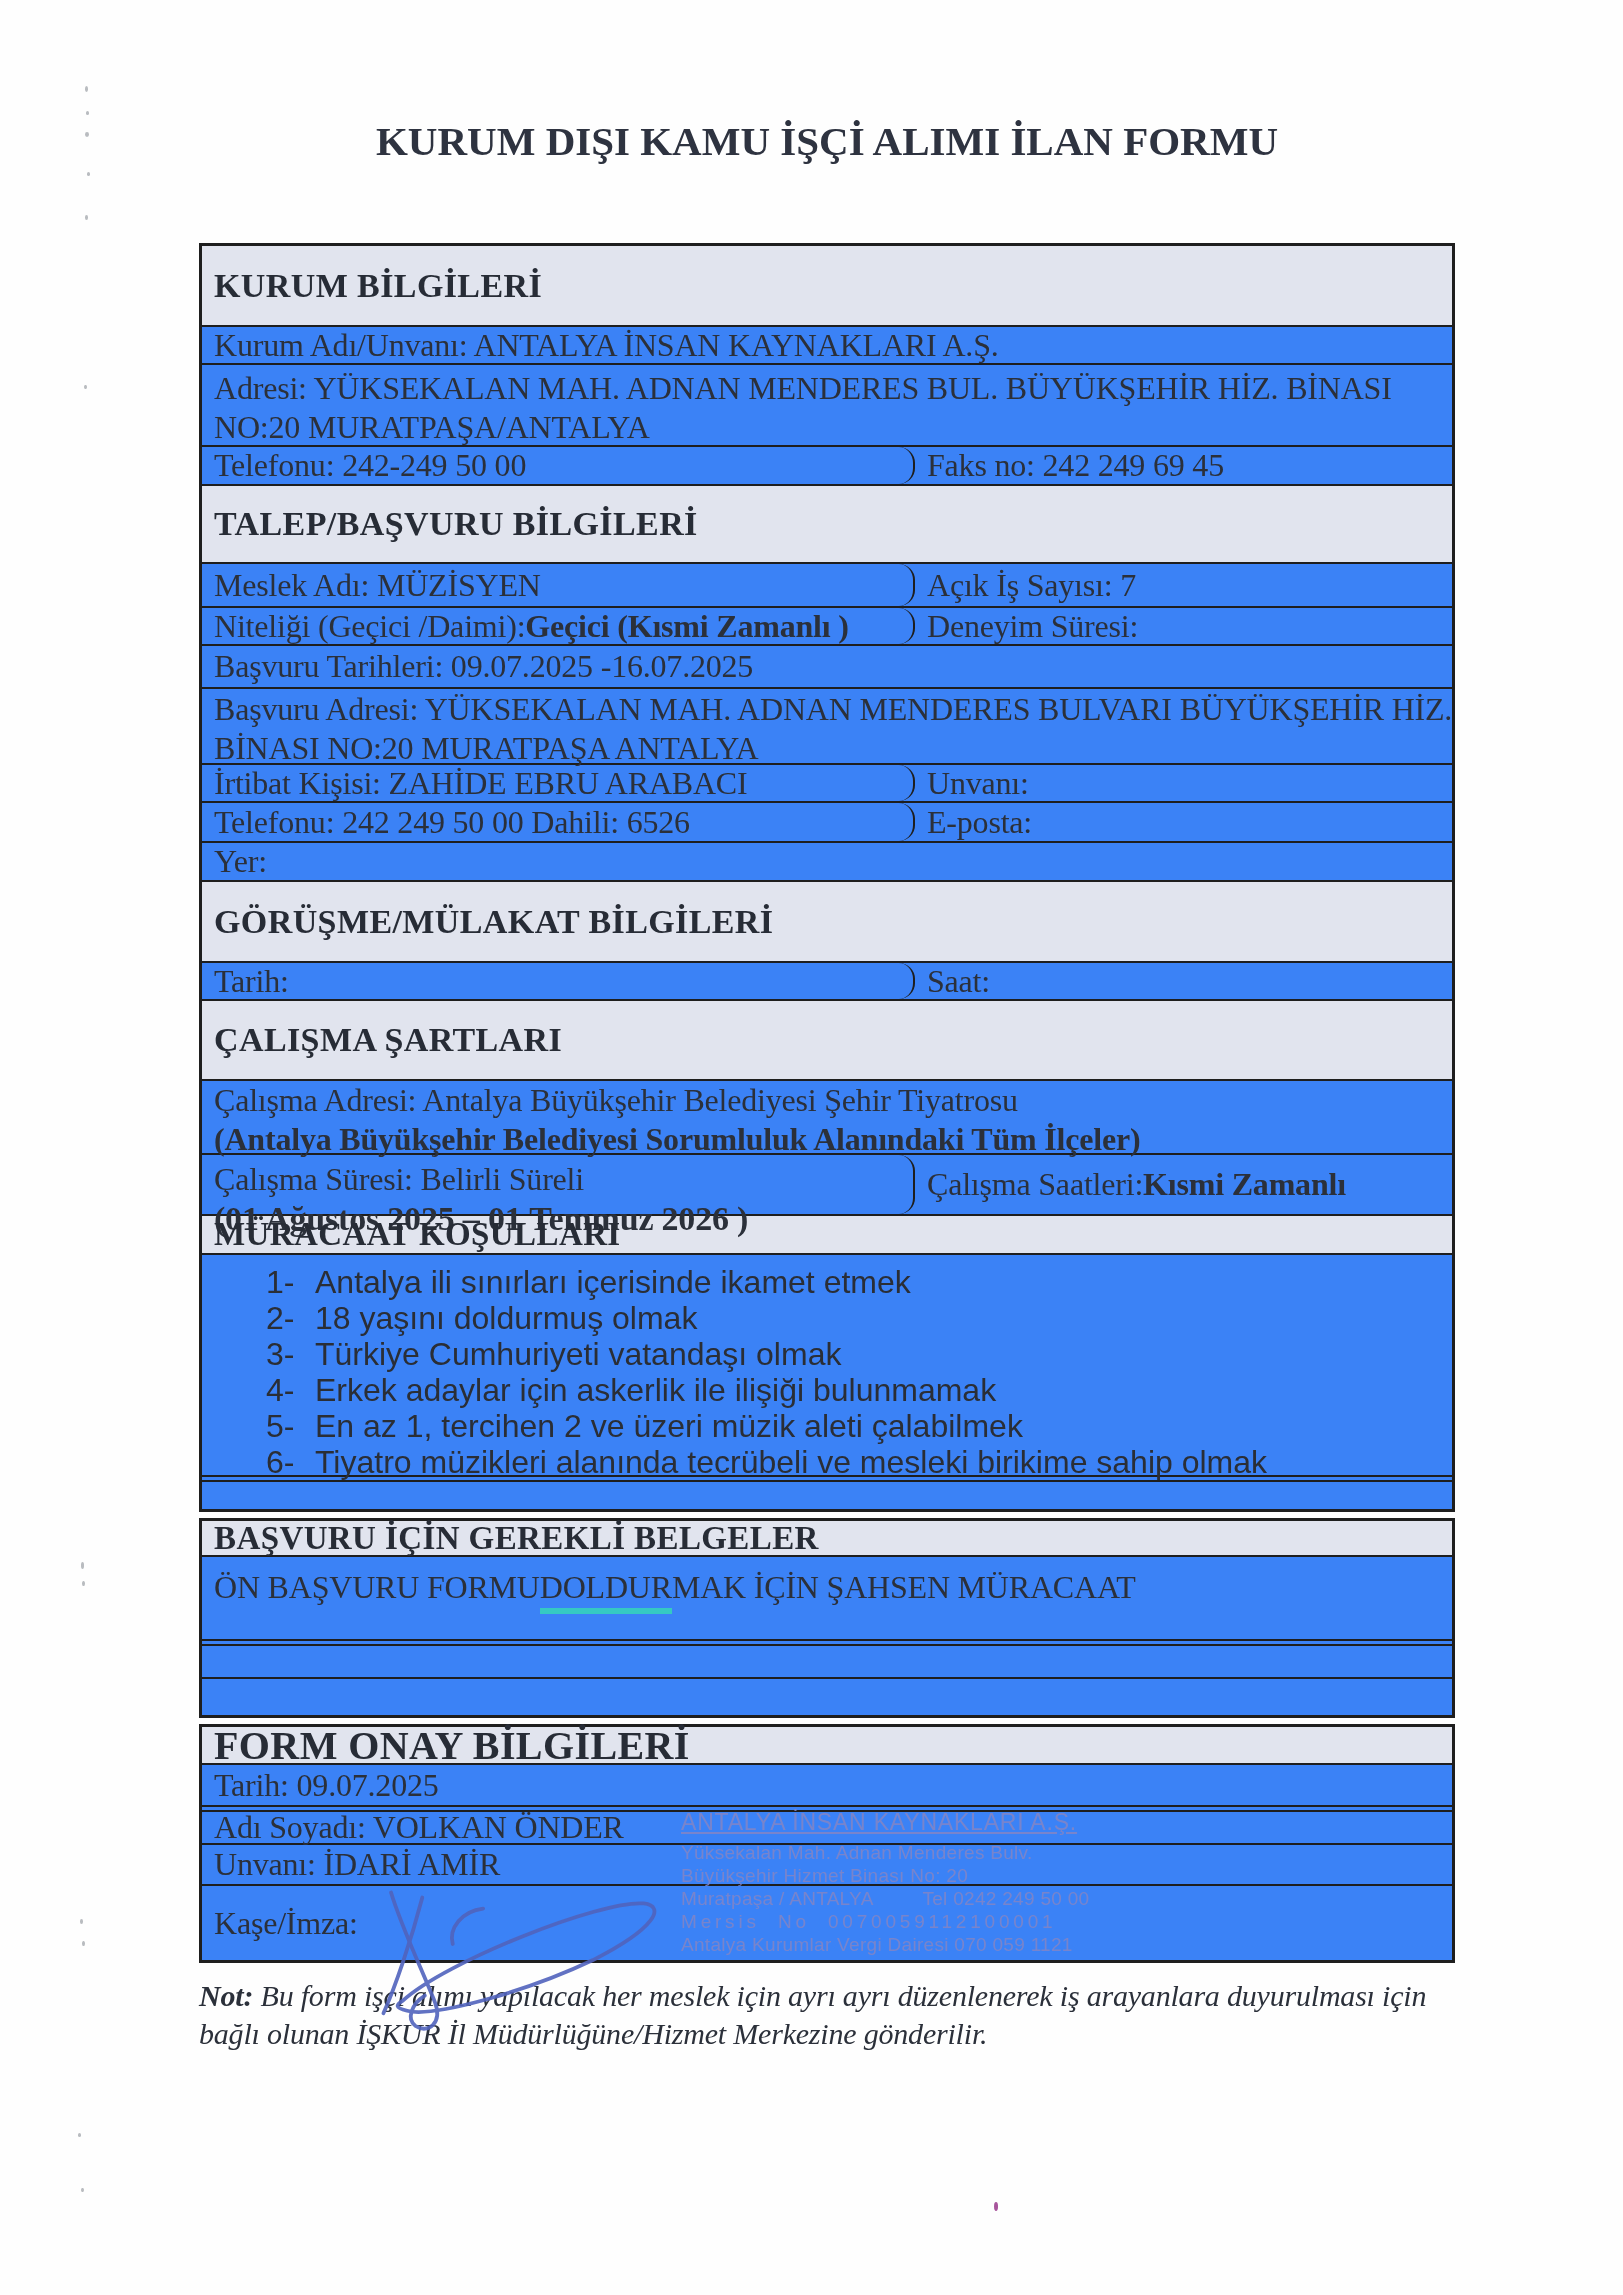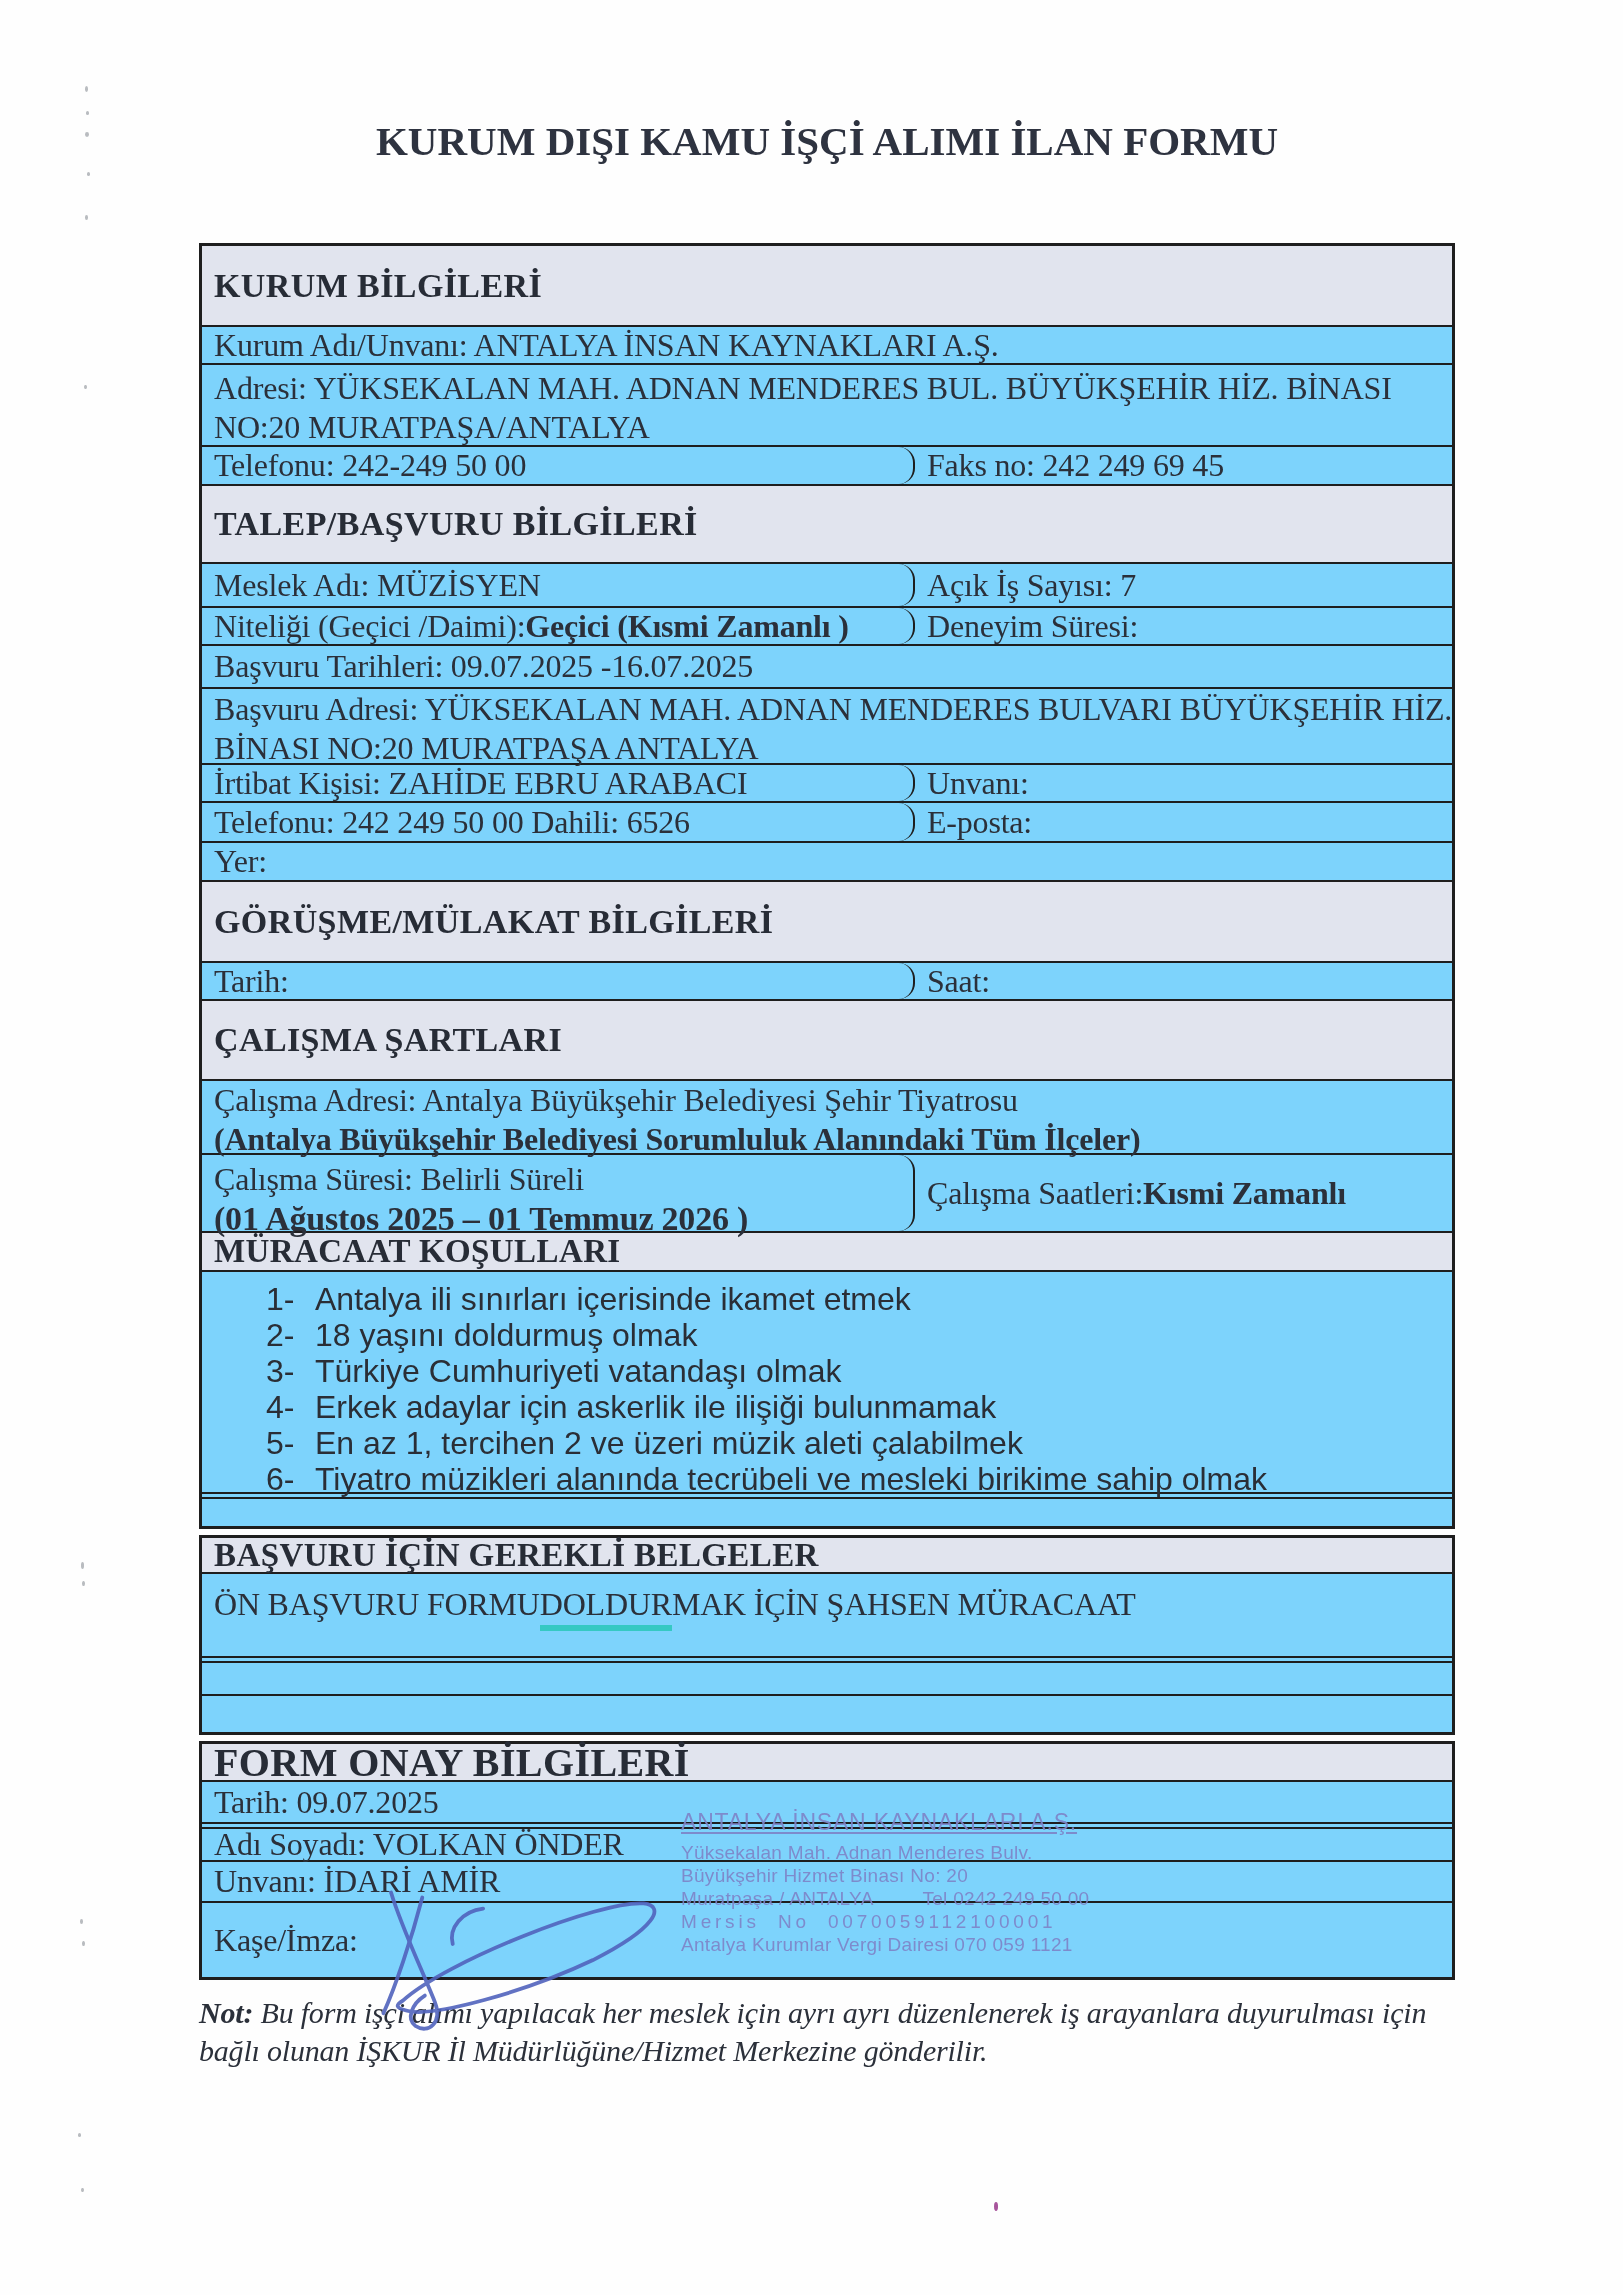--- a/index.html
+++ b/index.html
@@ -2,21 +2,21 @@
 <html style="--border: #1e1e1e; --headbg: #e1e4ee; --teal: #35c9c3; --stamp: #7e85c9; --signature: #5163bd;font-size:13.5px"><head>
 <meta charset="utf-8">
 <style>
   html,body{margin:0;padding:0;background:#ffffff;}
   .page{position:relative;width:1623px;height:2295px;background:#fefefe;overflow:hidden;
         font-family:"Liberation Serif",serif;color:#2b303a;}
   .doc-title{position:absolute;top:117px;left:199px;width:1256px;text-align:center;
              font-size:41px;font-weight:700;letter-spacing:0px;color:#2e3340;
              font-family:"Liberation Serif",serif;}
   .form{position:absolute;top:243px;left:199px;width:1256px;}
-  .tbl{border:3.4px solid var(--border,#1e1e1e);box-sizing:border-box;width:100%;background:#7dd3fc;}
+  .tbl{border:3.4px solid var(--border,#1e1e1e);box-sizing:border-box;width:100%;background:#3b82f6;}
   .tbl + .tbl{margin-top:6px;}
   .row{box-sizing:border-box;display:flex;align-items:center;}
   .row + .row{border-top:2.5px solid var(--border,#1e1e1e);}
   .row.dbl{border-top:7.6px double var(--border,#1e1e1e);}
   .sechead{background:var(--headbg,#e1e4ee);font-weight:700;font-size:34px;color:#272c36;
            padding-left:12px;letter-spacing:0.4px;}
   .cell{box-sizing:border-box;padding:0 12px;font-size:32px;display:flex;align-items:center;
         letter-spacing:-0.2px;white-space:nowrap;overflow:visible;}
   .cell.block{display:block;padding-top:5px;line-height:39px;}
   .c1{width:713px;border-right:2.5px solid var(--border,#1e1e1e);align-self:stretch;border-radius:16px;}
@@ -105,21 +105,21 @@
         <div class="cell c2">Saat:</div>
       </div>
 
       <div class="row sechead" style="height:80px">ÇALIŞMA ŞARTLARI</div>
       <div class="row" style="height:74px">
         <div class="cell block">
           <div>Çalışma Adresi: Antalya Büyükşehir Belediyesi Şehir Tiyatrosu</div>
           <div class="bold">(Antalya Büyükşehir Belediyesi Sorumluluk Alanındaki Tüm İlçeler)</div>
         </div>
       </div>
-      <div class="row" style="height:78px">
+      <div class="row" style="height:61px">
         <div class="cell c1 block">
           <div>Çalışma Süresi: Belirli Süreli</div>
           <div class="bold" style="font-size:34px">(01 Ağustos 2025 – 01 Temmuz 2026 )</div>
         </div>
         <div class="cell c2">
           <span>Çalışma Saatleri: </span>
             <span class="bold">Kısmi Zamanlı</span>
         </div>
       </div>
 

